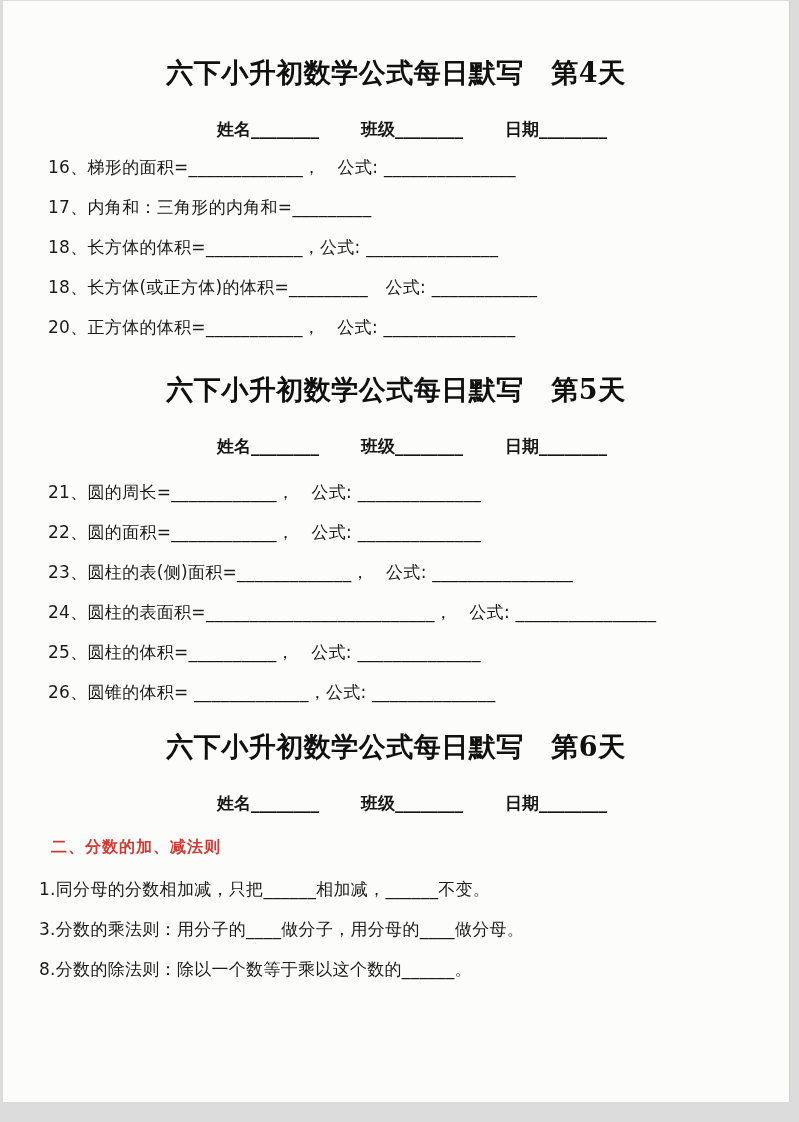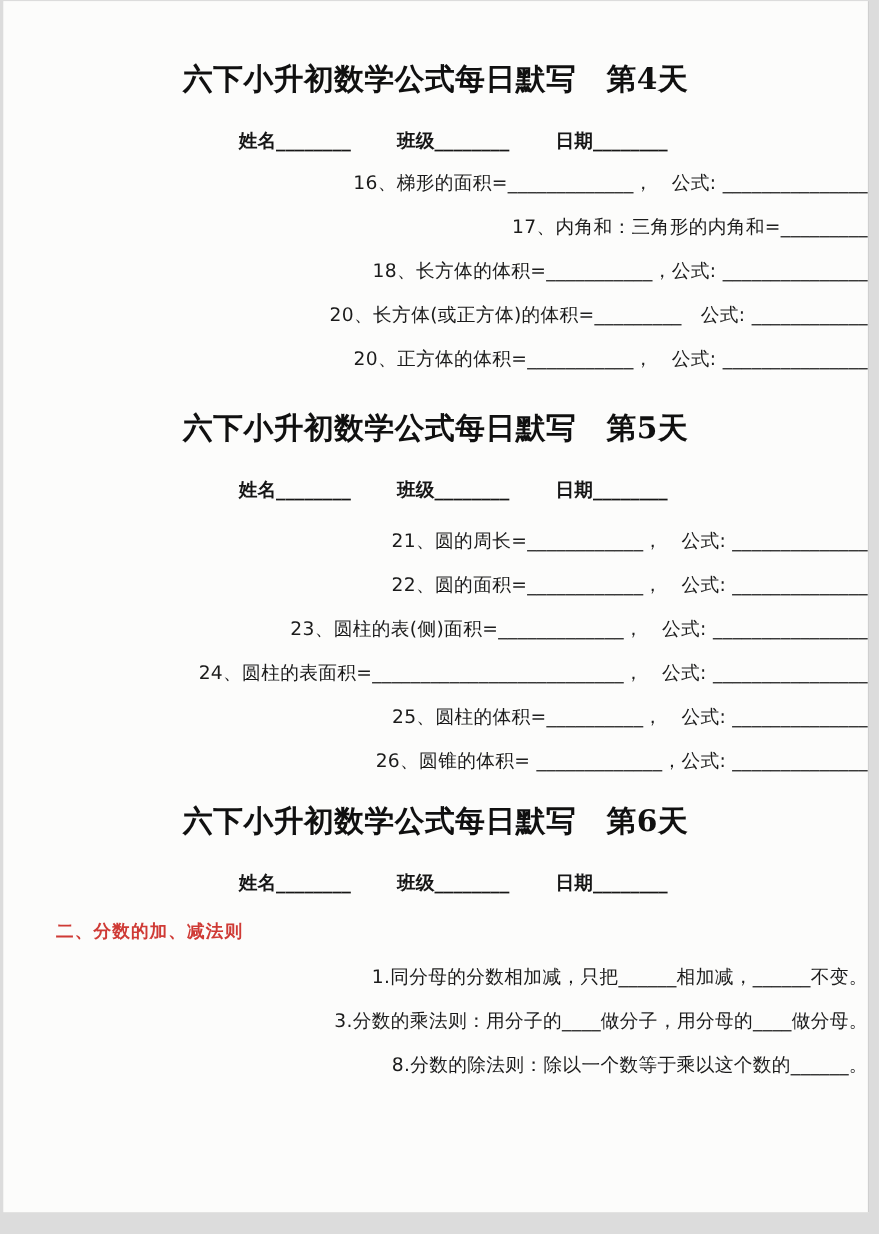--- a/index.html
+++ b/index.html
@@ -48,21 +48,21 @@
   .items {
     margin: 18px 0 0 45px;
     font-size: 17px;
     line-height: 19px;
     font-weight: 500;
     color: #1b1b1b;
     letter-spacing: 0.3px;
   }
   .items.day5 { margin-top: 26px; }
   .items.day6 { margin-top: 22px; margin-left: 36px; }
-  .item { margin-bottom: 21px; white-space: nowrap; text-align: right; }
+  .item { margin-bottom: 21px; white-space: nowrap; }
   .red-heading {
     margin: 22px 0 0 48px;
     font-size: 16px;
     line-height: 22px;
     font-weight: bold;
     letter-spacing: 1px;
   }
 </style>
 </head>
 <body>
@@ -73,21 +73,21 @@
     <div class="title">六下小升初数学公式每日默写　第4天</div>
     <div class="name-row">
       <span>姓名________</span>
       <span>班级________</span>
       <span>日期________</span>
     </div>
     <div class="items">
       <div class="item">16、梯形的面积=_____________，　公式: _______________</div>
       <div class="item">17、内角和：三角形的内角和=_________</div>
       <div class="item">18、长方体的体积=___________，公式: _______________</div>
-      <div class="item">20、长方体(或正方体)的体积=_________　公式: ____________</div>
+      <div class="item">18、长方体(或正方体)的体积=_________　公式: ____________</div>
       <div class="item">20、正方体的体积=___________，　公式: _______________</div>
     </div>
 
     <div class="title day5">六下小升初数学公式每日默写　第5天</div>
     <div class="name-row">
       <span>姓名________</span>
       <span>班级________</span>
       <span>日期________</span>
     </div>
     <div class="items day5">

